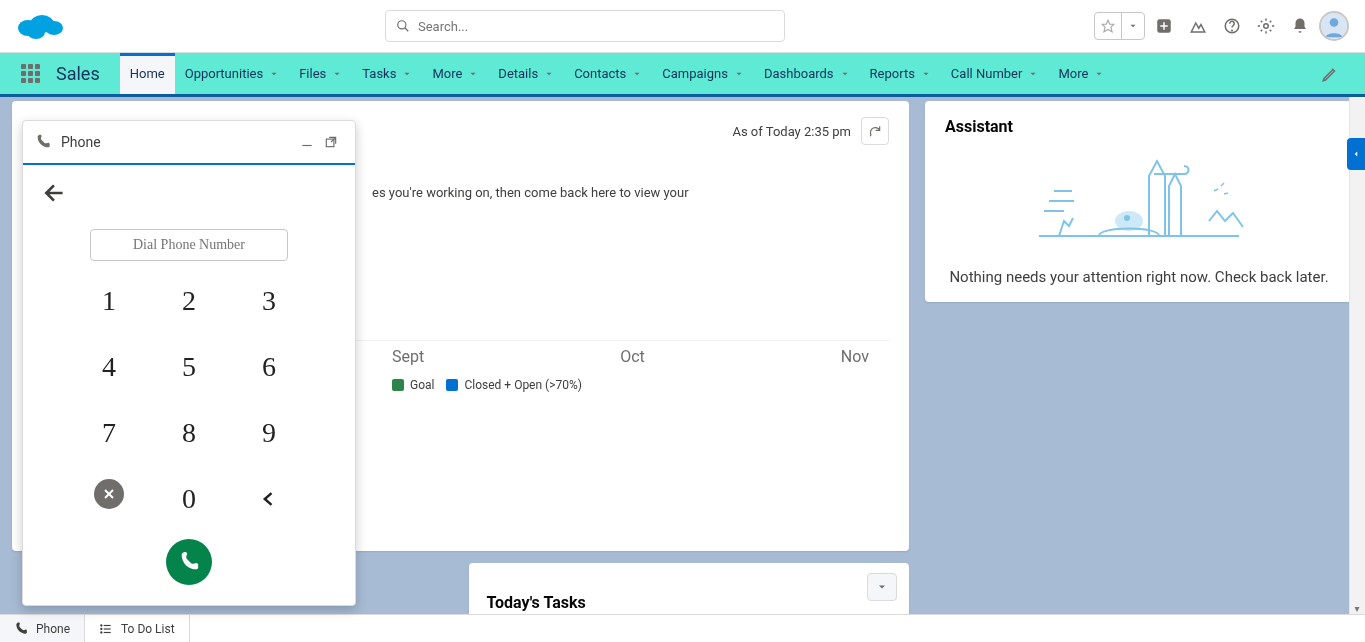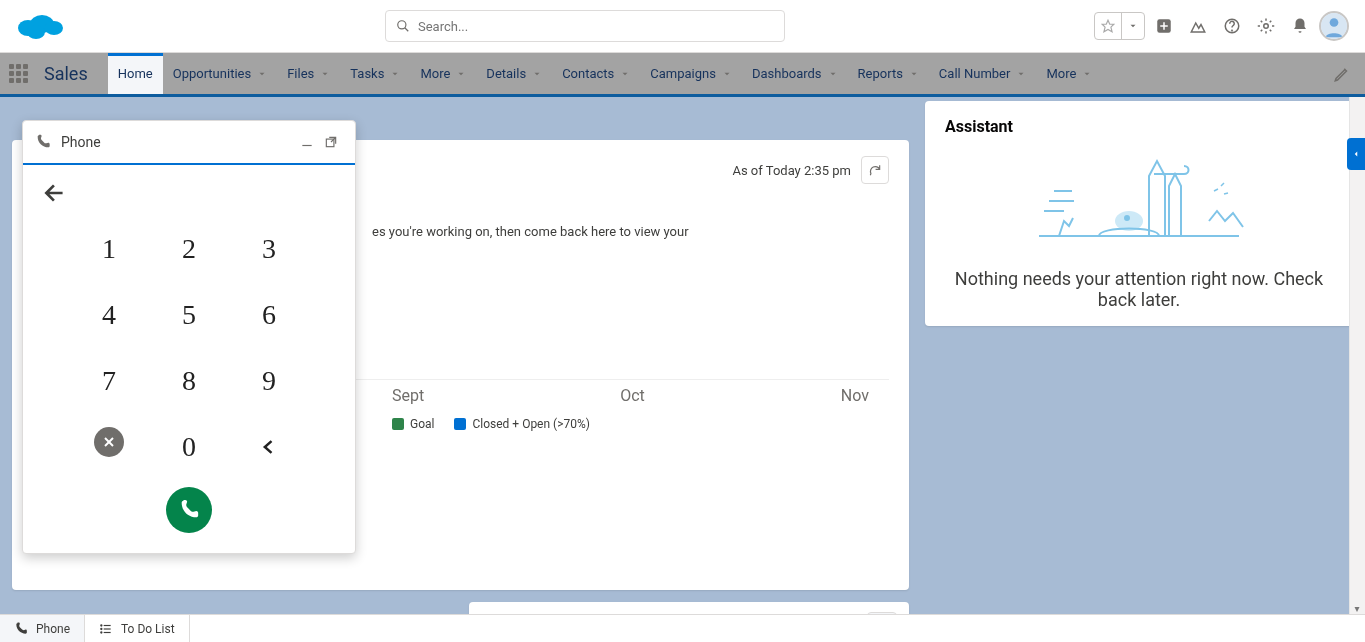--- a/index.html
+++ b/index.html
@@ -14,61 +14,61 @@
 .search input { border: none; outline: none; font-size: 13px; flex: 1; color: #706e6b; }
 .header-icons { display: flex; align-items: center; gap: 4px; }
 .hicon { width: 30px; height: 30px; display: flex; align-items: center; justify-content: center; color: #706e6b; border-radius: 4px; cursor: pointer; }
 .hicon svg { width: 18px; height: 18px; }
 .fav-box { border: 1px solid #c9c7c5; border-radius: 4px; display: flex; align-items: center; height: 28px; }
 .fav-box .seg { padding: 0 6px; display: flex; align-items: center; height: 100%; }
 .fav-box .seg + .seg { border-left: 1px solid #c9c7c5; }
 .avatar { width: 30px; height: 30px; border-radius: 50%; background: #e5eef7; border: 2px solid #c9c7c5; overflow: hidden; display: flex; align-items: center; justify-content: center; }
 
 
-.nav { height: 44px; background: #a3a3a3; border-bottom: 3px solid #0d5c9e; display: flex; align-items: stretch; padding: 0 0; }
+.nav { height: 44px; background: #5eead4; border-bottom: 3px solid #0d5c9e; display: flex; align-items: stretch; padding: 0 12px; }
 .nav-left { display: flex; align-items: center; }
 .waffle { width: 36px; height: 36px; display: flex; align-items: center; justify-content: center; margin-right: 8px; cursor: pointer; }
 .waffle-grid { display: grid; grid-template-columns: repeat(3, 5px); grid-template-rows: repeat(3, 5px); gap: 2px; }
 .waffle-grid span { background: #706e6b; border-radius: 1px; }
 .app-name { font-size: 18px; font-weight: 400; color: #16325c; margin-right: 20px; }
 .nav-items { display: flex; align-items: stretch; flex: 1; }
 .nav-item { display: flex; align-items: center; padding: 0 10px; font-size: 13px; color: #16325c; cursor: pointer; position: relative; gap: 6px; }
 .nav-item.active { background: #f4f6f9; }
 .nav-item.active::before { content: ""; position: absolute; top: 0; left: 0; right: 0; height: 3px; background: #0070d2; }
 .nav-item .caret { width: 10px; height: 10px; }
 .nav-right { display: flex; align-items: center; padding-right: 8px; }
 .pencil { width: 16px; height: 16px; color: #706e6b; }
 .content { position: absolute; top: 97px; left: 0; right: 0; bottom: 28px; padding: 4px 12px 0 12px; display: flex; gap: 16px; background: #a7bbd4; overflow: hidden; }
 
 
-.main-col { flex: 1; display: flex; flex-direction: column; gap: 12px; margin-top: 39px; }
+.main-col { flex: 1; display: flex; flex-direction: column; gap: 12px; }
 .card { background: #fff; border-radius: 4px; box-shadow: 0 1px 2px rgba(0,0,0,0.1); }
 .perf-card { padding: 16px 20px; position: relative; min-height: 450px; }
 .perf-head { display: flex; justify-content: flex-end; align-items: center; gap: 10px; }
 .asof { font-size: 13px; color: #3e3e3c; }
 .refresh { width: 28px; height: 28px; border: 1px solid #dddbda; border-radius: 4px; display: flex; align-items: center; justify-content: center; cursor: pointer; }
 .refresh svg { width: 14px; height: 14px; color: #706e6b; }
 .perf-body { margin-top: 40px; font-size: 13px; color: #3e3e3c; padding-left: 340px; }
 .chart-area { margin-top: 140px; border-top: 1px solid #eee; padding-top: 6px; position: relative; }
 .xaxis { display: flex; justify-content: space-between; font-size: 16px; color: #706e6b; padding: 0 20px 0 360px; }
-.legend { display: flex; gap: 20px; font-size: 12px; color: #3e3e3c; margin-top: 12px; padding-left: 360px; }
+.legend { display: flex; gap: 12px; font-size: 12px; color: #3e3e3c; margin-top: 12px; padding-left: 360px; }
 .legend-item { display: flex; align-items: center; gap: 6px; }
 .swatch { width: 12px; height: 12px; border-radius: 2px; }
 
 .two-col { display: flex; gap: 16px; }
 .tasks-card { flex: 1; padding: 30px 18px; position: relative; }
 .tasks-title { font-size: 16px; font-weight: 700; color: #080707; }
 .tasks-caret { position: absolute; right: 12px; top: 10px; width: 30px; height: 28px; border: 1px solid #dddbda; border-radius: 4px; display: flex; align-items: center; justify-content: center; background:#f4f6f9;}
 
 
 .side-col { width: 428px; }
 .assistant-card { padding: 16px 20px; }
 .assistant-title { font-size: 16px; font-weight: 700; color: #080707; margin-bottom: 10px; }
 .assistant-illu { display: flex; justify-content: center; margin: 6px 0 12px 0; }
-.assistant-msg { font-size: 18px; color: #3e3e3c; text-align: center; }
+.assistant-msg { font-size: 15px; color: #3e3e3c; text-align: center; }
 
 
 .softphone { position: absolute; top: 120px; left: 22px; width: 334px; background: #fff; border: 1px solid #dddbda; border-radius: 4px; box-shadow: 0 4px 12px rgba(0,0,0,0.2); z-index: 50; }
 .sp-head { height: 44px; display: flex; align-items: center; padding: 0 12px; border-bottom: 2px solid #0070d2; }
 .sp-head .ph-ic { width: 16px; height: 16px; color: #706e6b; margin-right: 10px; }
 .sp-title { font-size: 14px; color: #3e3e3c; flex: 1; }
 .sp-ctrl { width: 24px; height: 24px; display: flex; align-items: center; justify-content: center; color: #706e6b; cursor: pointer; }
 .sp-body { padding: 12px 16px 20px 16px; }
 .sp-back { width: 32px; height: 32px; display: flex; align-items: center; justify-content: center; color: #3e3e3c; cursor: pointer; margin-bottom: 20px; }
 .sp-back svg { width: 26px; height: 26px; }
@@ -349,20 +349,21 @@
           <path d="M9 4h11v11M20 4l-8 8"></path>
         </svg>
       </div>
   </div>
   <div class="sp-body">
     <div class="sp-back">
       <svg viewBox="0 0 24 24" fill="none" stroke="#3e3e3c" stroke-width="2.5">
           <path d="M19 12H5M11 5l-7 7 7 7"></path>
         </svg>
     </div>
+    <input class="dial-input" type="text" placeholder="Dial Phone Number" style="">
     <div class="keypad" id="keypad">
         <div class="key">1</div>
         <div class="key">2</div>
         <div class="key">3</div>
         <div class="key">4</div>
         <div class="key">5</div>
         <div class="key">6</div>
         <div class="key">7</div>
         <div class="key">8</div>
         <div class="key">9</div>

